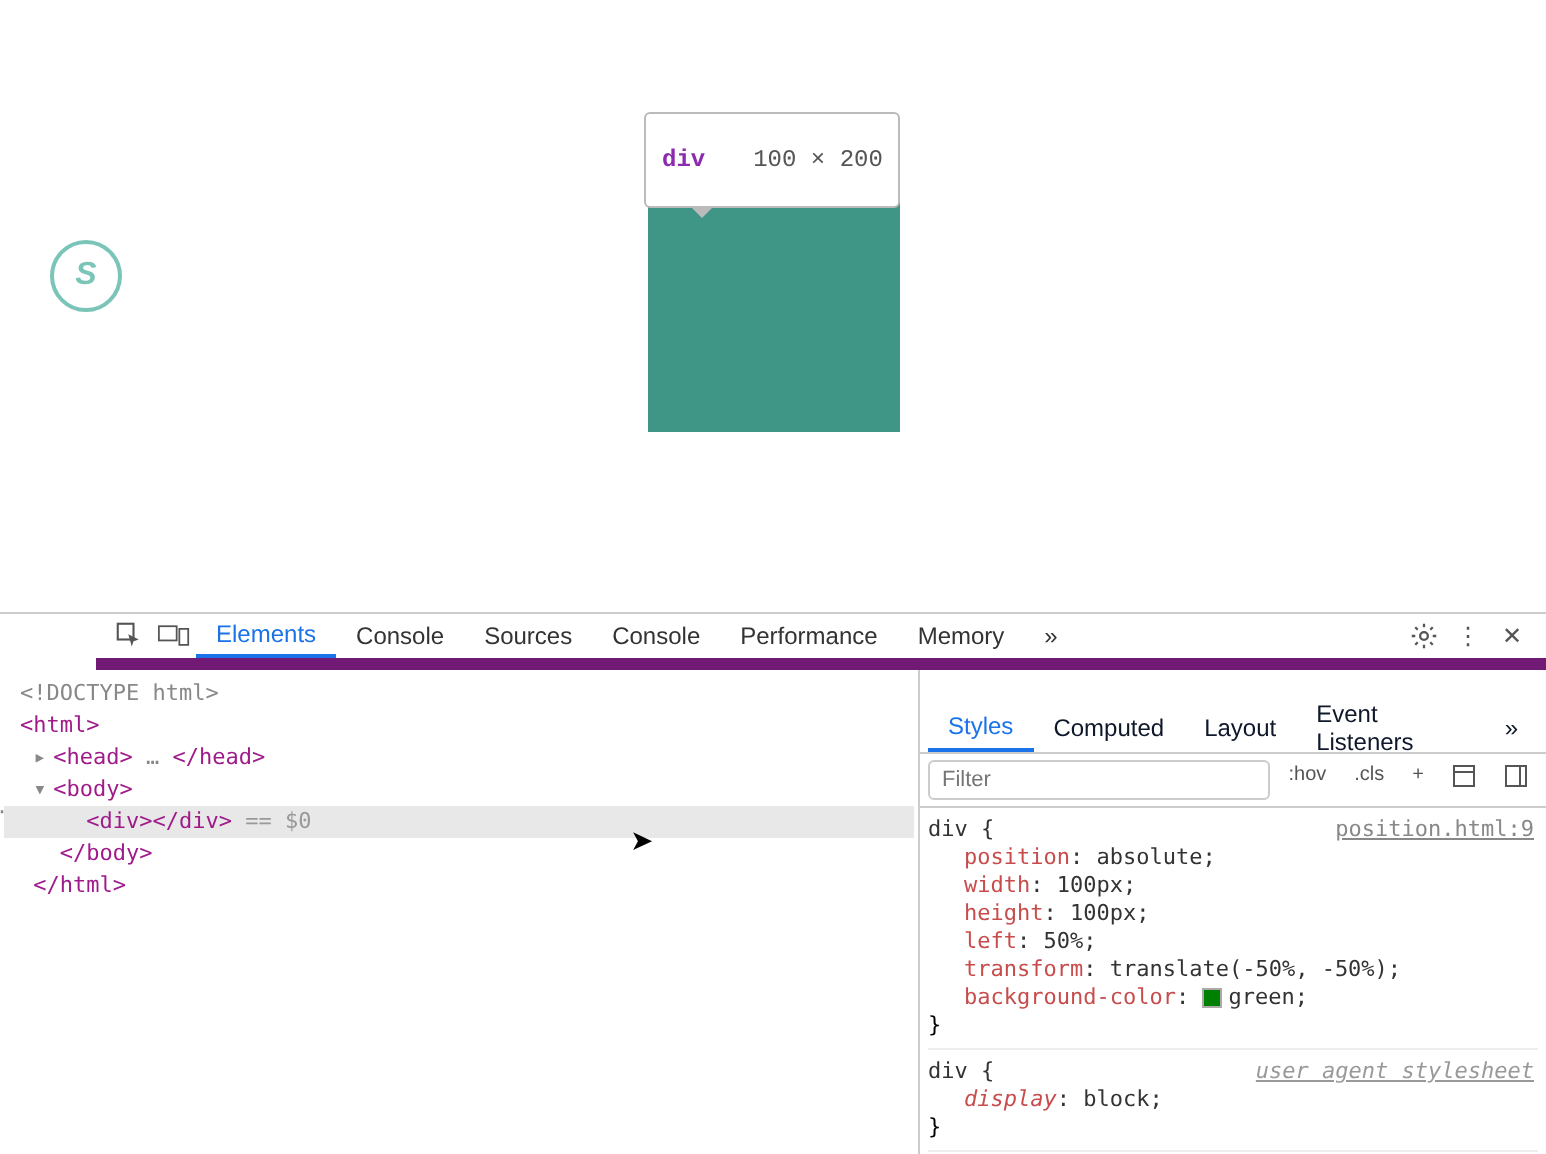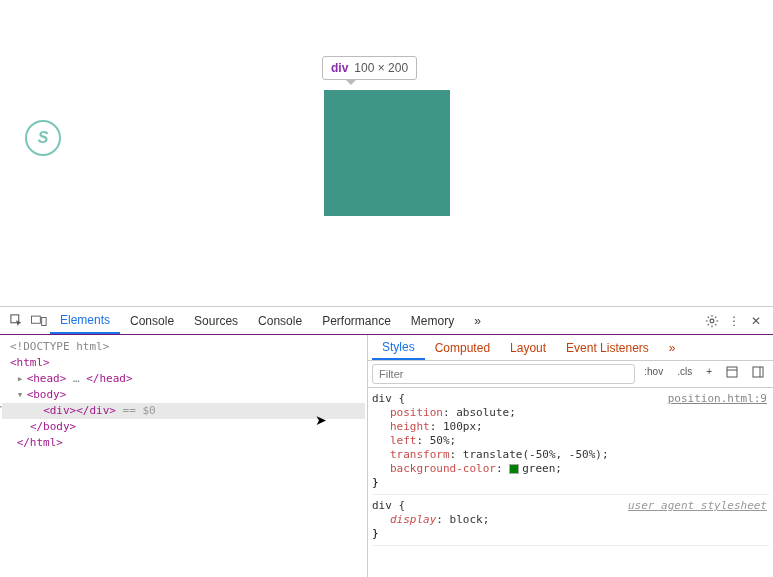--- a/index.html
+++ b/index.html
@@ -26,25 +26,26 @@
   height: 126px;
   background: #3f9586;
 }
 .tooltip {
   position: absolute;
   top: 56px;
   left: 322px;
   background: #fff;
   border: 1px solid #bbb;
   border-radius: 3px;
-  padding: 4px 8px;
-  font-size: 12px;
-  display: flex;
-  align-items: center;
-  gap: 6px;
+  padding: 16px 8px;
+  font-size: 12px;
+  display: flex;
+  align-items: center;
+  gap: 24px;
+  font-family: Liberation Mono, monospace;
 }
 .tooltip .tag { color: #8c2ab0; font-weight: 600; }
 .tooltip .dim { color: #555; }
 .tooltip::after {
   content: '';
   position: absolute;
   bottom: -6px;
   left: 22px;
   border-left: 6px solid transparent;
   border-right: 6px solid transparent;
@@ -74,22 +75,23 @@
   bottom: 0;
   border-top: 1px solid #ccc;
   background: #fff;
   display: flex;
   flex-direction: column;
 }
 .tabbar {
   display: flex;
   align-items: center;
   height: 28px;
-  border-bottom: 1px solid #701a75;
+  border-bottom: 6px solid #701a75;
   padding: 0 6px;
+  margin-left: 48px;
 }
 .tabbar .icon-btn {
   width: 22px;
   height: 22px;
   display: flex;
   align-items: center;
   justify-content: center;
   cursor: pointer;
   color: #555;
 }
@@ -106,21 +108,21 @@
   color: #1a73e8;
   border-bottom: 2px solid #1a73e8;
 }
 .tabbar .spacer { flex: 1; }
 .panes {
   display: flex;
   flex: 1;
   min-height: 0;
 }
 .dom-pane {
-  width: 368px;
+  width: 460px;
   border-right: 1px solid #ccc;
   padding: 4px 2px;
   font-family: Menlo, Consolas, monospace;
   font-size: 11px;
   line-height: 16px;
   color: #333;
   position: relative;
 }
 .dom-line { white-space: pre; padding: 0 8px; }
 .dt-punc { color: #888; }
@@ -133,35 +135,36 @@
   top: 64px;
   color: #888;
   font-size: 10px;
 }
 .tri { display: inline-block; width: 10px; color: #888; }
 .styles-pane {
   flex: 1;
   display: flex;
   flex-direction: column;
   font-size: 12px;
+  margin-top: 16px;
 }
 .styles-tabs {
   display: flex;
   align-items: center;
   border-bottom: 1px solid #ccc;
   height: 26px;
   padding: 0 4px;
 }
 .styles-tabs .stab {
   padding: 0 10px;
   height: 100%;
   display: flex;
   align-items: center;
   cursor: pointer;
-  color: #c2410c;
+  color: #0f172a;
   font-size: 12px;
 }
 .styles-tabs .stab.active {
   color: #1a73e8;
   border-bottom: 2px solid #1a73e8;
 }
 .filter-row {
   display: flex;
   align-items: flex-start;
   border-bottom: 1px solid #ccc;
@@ -297,20 +300,21 @@
               <rect x="1" y="1" width="10" height="10" fill="none" stroke="#555"></rect>
               <line x1="8" y1="1" x2="8" y2="11" stroke="#555"></line>
             </svg>
         </div>
       </div>
       <div class="css-rules">
         <div class="rule">
           <span class="selector">div {</span>
           <span class="source">position.html:9</span>
           <div class="prop"><span class="pname">position</span><span class="pval">: absolute;</span></div>
+          <div class="prop"><span class="pname">width</span><span class="pval">: 100px;</span></div>
           <div class="prop"><span class="pname">height</span><span class="pval">: 100px;</span></div>
           <div class="prop"><span class="pname">left</span><span class="pval">: 50%;</span></div>
           <div class="prop"><span class="pname">transform</span><span class="pval">: translate(-50%, -50%);</span></div>
           <div class="prop"><span class="pname">background-color</span><span class="pval">: <span class="swatch"></span><span>green</span><span>;</span></span></div>
           <div>}</div>
         </div>
         <div class="rule">
           <span class="selector">div {</span>
           <span class="source ua">user agent stylesheet</span>
           <div class="prop"><span class="pname" style="font-style:italic">display</span><span class="pval">: block;</span></div>

